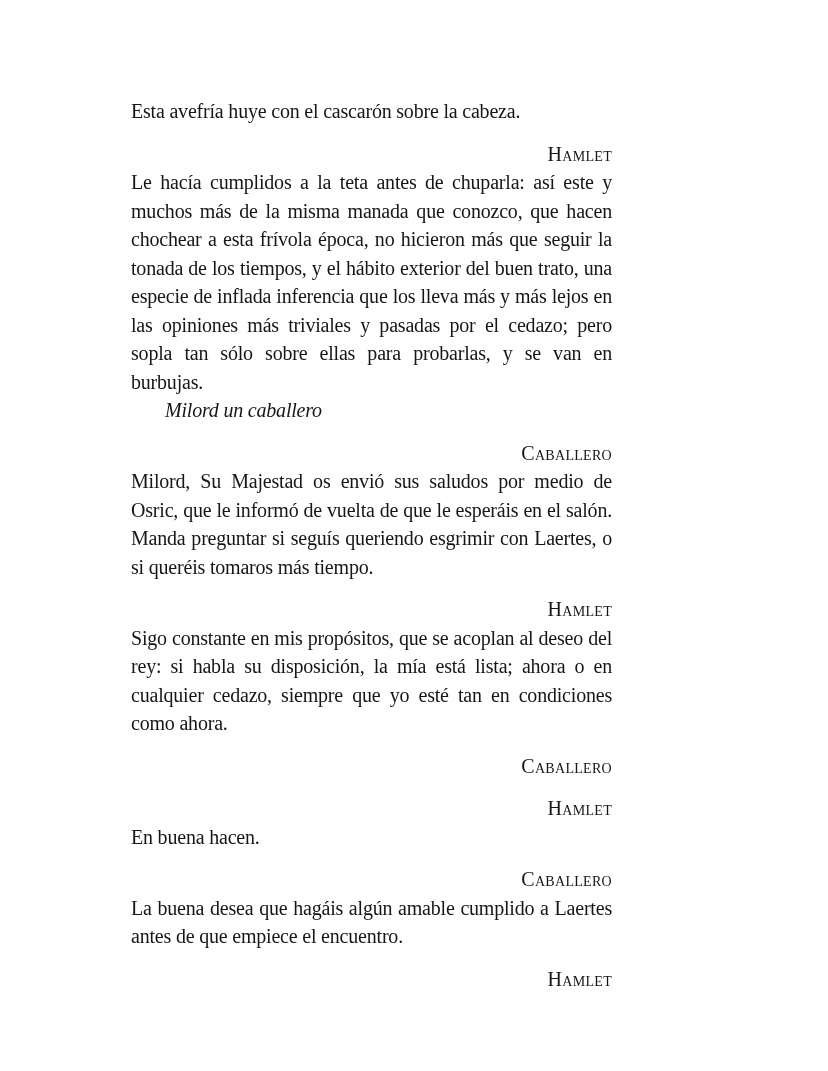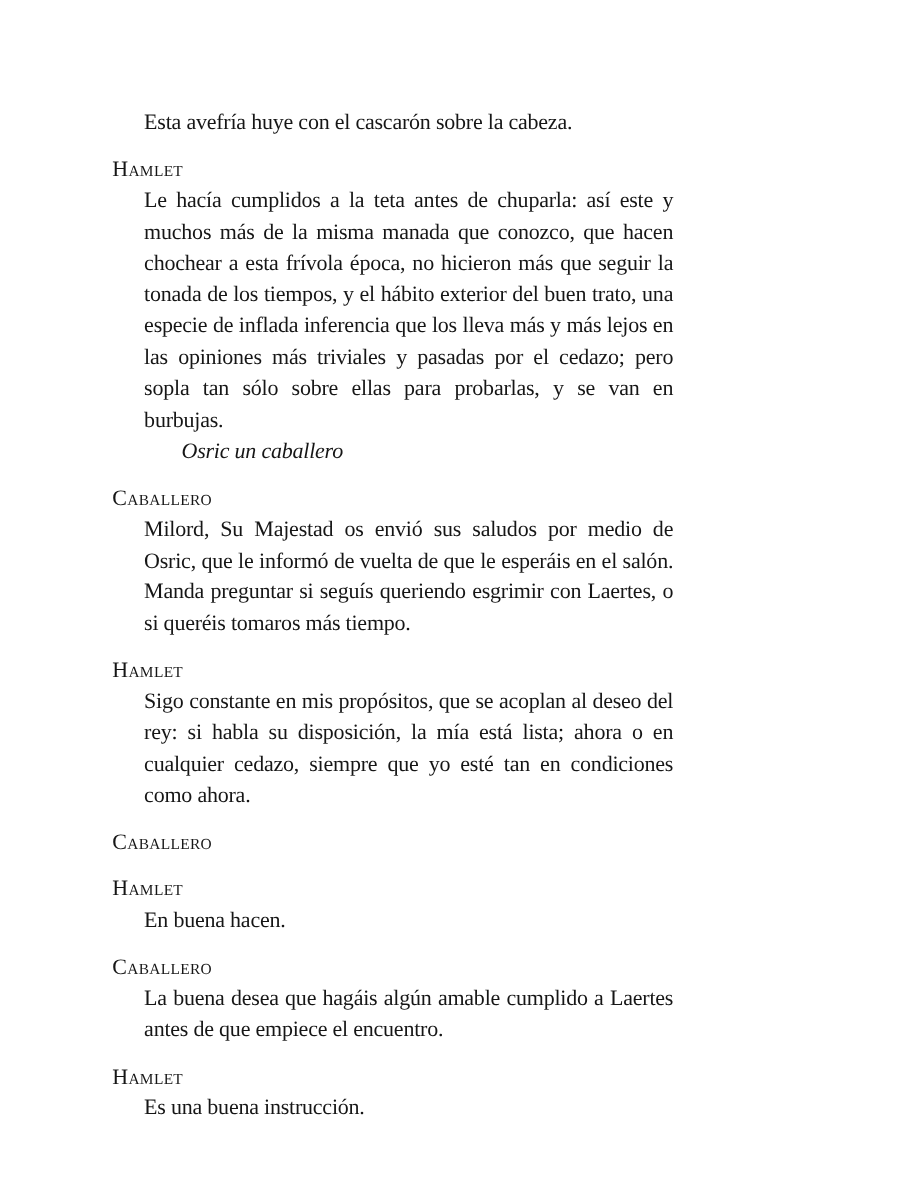--- a/index.html
+++ b/index.html
@@ -25,41 +25,42 @@
   }
   .speech {
     margin-top: 14px;
   }
   .speaker {
     font-size: 20px;
     line-height: 28.5px;
     font-weight: normal;
     font-variant: small-caps;
     letter-spacing: 0.3px;
+    text-align: right;
   }
   .stage-direction {
     margin-left: 63px;
     font-size: 20px;
     line-height: 28.5px;
     font-style: italic;
     letter-spacing: -0.2px;
   }
   .stage-direction:empty { display: none; }
 </style>
 </head>
 <body>
 
 <div class="page">
 
   <p class="dialogue">Esta avefría huye con el cascarón sobre la cabeza.</p>
 
   <section class="speech">
     <h2 class="speaker">Hamlet</h2>
     <p class="dialogue">Le hacía cumplidos a la teta antes de chuparla: así este y muchos más de la misma manada que conozco, que hacen chochear a esta frívola época, no hicieron más que seguir la tonada de los tiempos, y el hábito exterior del buen trato, una especie de inflada inferencia que los lleva más y más lejos en las opiniones más triviales y pasadas por el cedazo; pero sopla tan sólo sobre ellas para probarlas, y se van en burbujas.</p>
-    <p class="stage-direction">Osric un caballero</p>
+    <p class="stage-direction">Milord un caballero</p>
   </section>
 
   <section class="speech">
     <h2 class="speaker">Caballero</h2>
     <p class="dialogue">Milord, Su Majestad os envió sus saludos por medio de Osric, que le informó de vuelta de que le esperáis en el salón. Manda preguntar si seguís queriendo esgrimir con Laertes, o si queréis tomaros más tiempo.</p>
 
   </section>
 
   <section class="speech">
     <h2 class="speaker">Hamlet</h2>
@@ -79,17 +80,16 @@
   </section>
 
   <section class="speech">
     <h2 class="speaker">Caballero</h2>
     <p class="dialogue">La buena desea que hagáis algún amable cumplido a Laertes antes de que empiece el encuentro.</p>
 
   </section>
 
   <section class="speech">
     <h2 class="speaker">Hamlet</h2>
-    <p class="dialogue">Es una buena instrucción.</p>
 
   </section>
 
 </div>
 
 </body></html>

